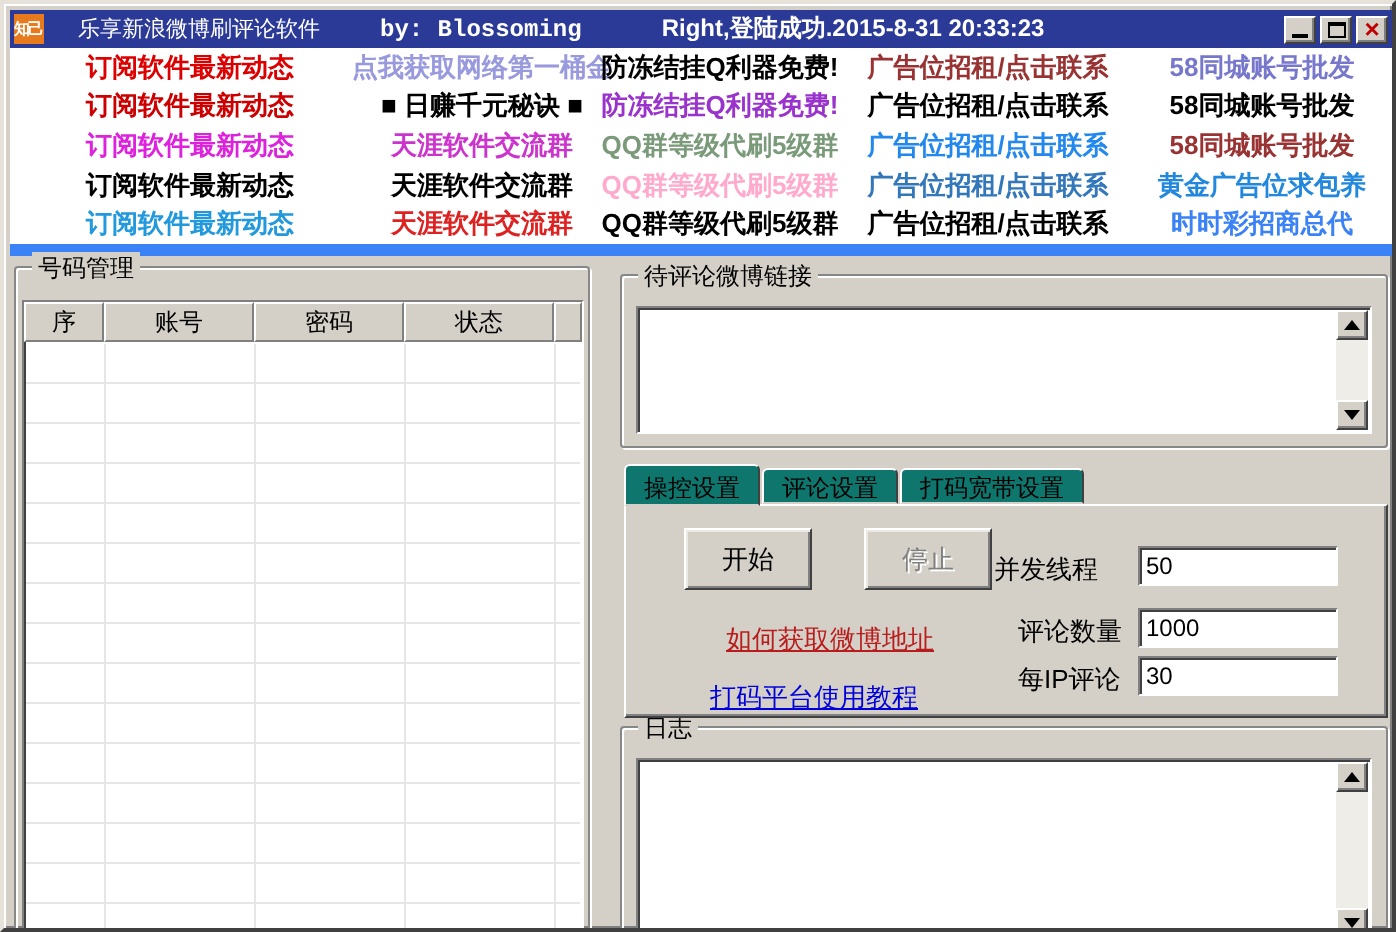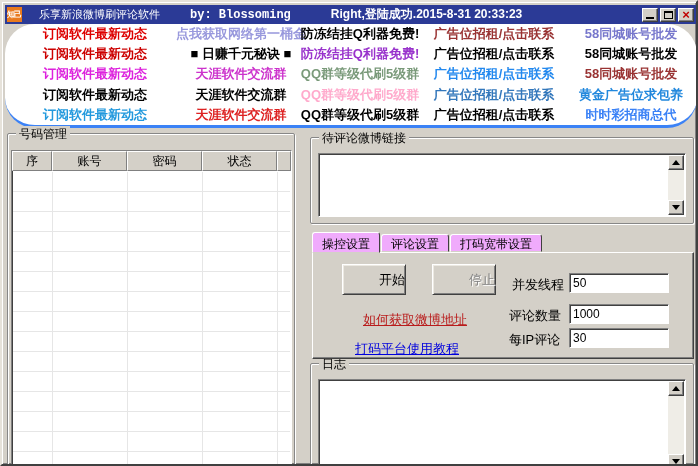--- a/index.html
+++ b/index.html
@@ -29,24 +29,23 @@
     border:1px solid; border-color:#fff #404040 #404040 #fff;
     box-shadow: inset -1px -1px 0 #808080;
     display:flex; align-items:center; justify-content:center;
   }
   .glyph-min { width:8px; height:2px; background:#000; margin-top:7px; }
   .glyph-max { width:9px; height:8px; border:1px solid #000; border-top-width:2px; }
   .glyph-close { color:#c00000; font-size:13px; font-weight:bold; line-height:12px; }
   
   .ad-area {
     position:absolute; left:3px; top:22px; width:692px; height:104px;
-    background:#fff; border-bottom:3px solid #3b82f6;
+    background:#fff; border-bottom:6px solid #3b82f6;
     display:grid; grid-template-columns:180px 112px 126px 142px 1fr;
     grid-template-rows:repeat(5, 1fr);
-    border-radius:30px;
   }
   .ad {
     display:flex; align-items:center; justify-content:center;
     font-size:13px; font-weight:bold; text-decoration:none; cursor:pointer;
     white-space:nowrap;
   }
   
   .group {
     position:absolute; border:1px solid #878787; border-radius:2px;
     box-shadow: inset 1px 1px 0 #fff, 1px 1px 0 #fff;
@@ -91,36 +90,36 @@
     border:1px solid; border-color:#fff #404040 #404040 #fff;
     box-shadow: inset -1px -1px 0 #808080;
     display:flex; align-items:center; justify-content:center;
   }
   .sb-up { top:0; } .sb-down { bottom:0; }
   .tri-up { width:0; height:0; border:4px solid transparent; border-bottom:5px solid #000; margin-top:-4px; }
   .tri-down { width:0; height:0; border:4px solid transparent; border-top:5px solid #000; margin-bottom:-4px; }
   
   .tabstrip { position:absolute; left:310px; top:229px; height:21px; display:flex; align-items:flex-end; z-index:3; }
   .tab {
-    height:18px; padding:0 9px; font-size:12px; line-height:18px; background:#f0abfc;
+    height:18px; padding:0 9px; font-size:12px; line-height:18px; background:#0f766e;
     border:1px solid; border-color:#fff #404040 #d4d0c8 #fff;
     border-radius:3px 3px 0 0; margin-right:1px; white-space:nowrap;
   }
   .tab.active { height:21px; line-height:22px; position:relative; z-index:4; margin-bottom:-1px; }
   .tabpage {
     position:absolute; left:310px; top:250px; width:382px; height:107px;
     background:#d4d0c8; border:1px solid; border-color:#fff #404040 #404040 #fff;
     box-shadow: inset -1px -1px 0 #808080; z-index:2;
   }
   
   .btn {
     position:absolute; width:64px; height:31px; background:#d4d0c8;
     border:1px solid; border-color:#fff #404040 #404040 #fff;
     box-shadow: inset 1px 1px 0 #ece9e2, inset -1px -1px 0 #808080;
-    font-size:13px; font-family:"Liberation Sans", sans-serif; cursor:pointer;text-align:right;
+    font-size:13px; font-family:"Liberation Sans", sans-serif; cursor:pointer;
   }
   .btn:disabled, .btn.disabled { color:#808080; text-shadow:1px 1px 0 #fff; }
   .flabel { position:absolute; font-size:13px; white-space:nowrap; }
   .tfield {
     position:absolute; width:100px; height:20px; background:#fff;
     border:1px solid; border-color:#808080 #fff #fff #808080;
     box-shadow: inset 1px 1px 0 #404040;
     font-size:12px; font-family:"Liberation Sans", sans-serif; padding:2px 3px;
   }
   .red-link { position:absolute; font-size:13px; color:#b91c1c; text-decoration:underline; cursor:pointer; white-space:nowrap; }
@@ -207,21 +206,21 @@
 
   <div class="tabstrip">
     <div class="tab active">操控设置</div>
     <div class="tab">评论设置</div>
     <div class="tab">打码宽带设置</div>
   </div>
   <div class="tabpage">
     <button class="btn" style="left:29px; top:11px;">开始</button>
     <button class="btn disabled" style="left:119px; top:11px;">停止</button>
 
-    <span class="flabel" style="left:199px; top:23px;">并发线程</span>
+    <span class="flabel" style="left:184px; top:23px;">并发线程</span>
     <input class="tfield" style="left: 256px; top: 20px;" value="50">
 
     <span class="flabel" style="left:196px; top:54px;">评论数量</span>
     <input class="tfield" style="left: 256px; top: 51px;" value="1000">
 
     <span class="flabel" style="left:196px; top:78px;">每IP评论</span>
     <input class="tfield" style="left: 256px; top: 75px;" value="30">
 
     <a class="red-link" style="left:50px; top:58px;">如何获取微博地址</a>
     <a class="blue-link" style="left:42px; top:87px;">打码平台使用教程</a>

